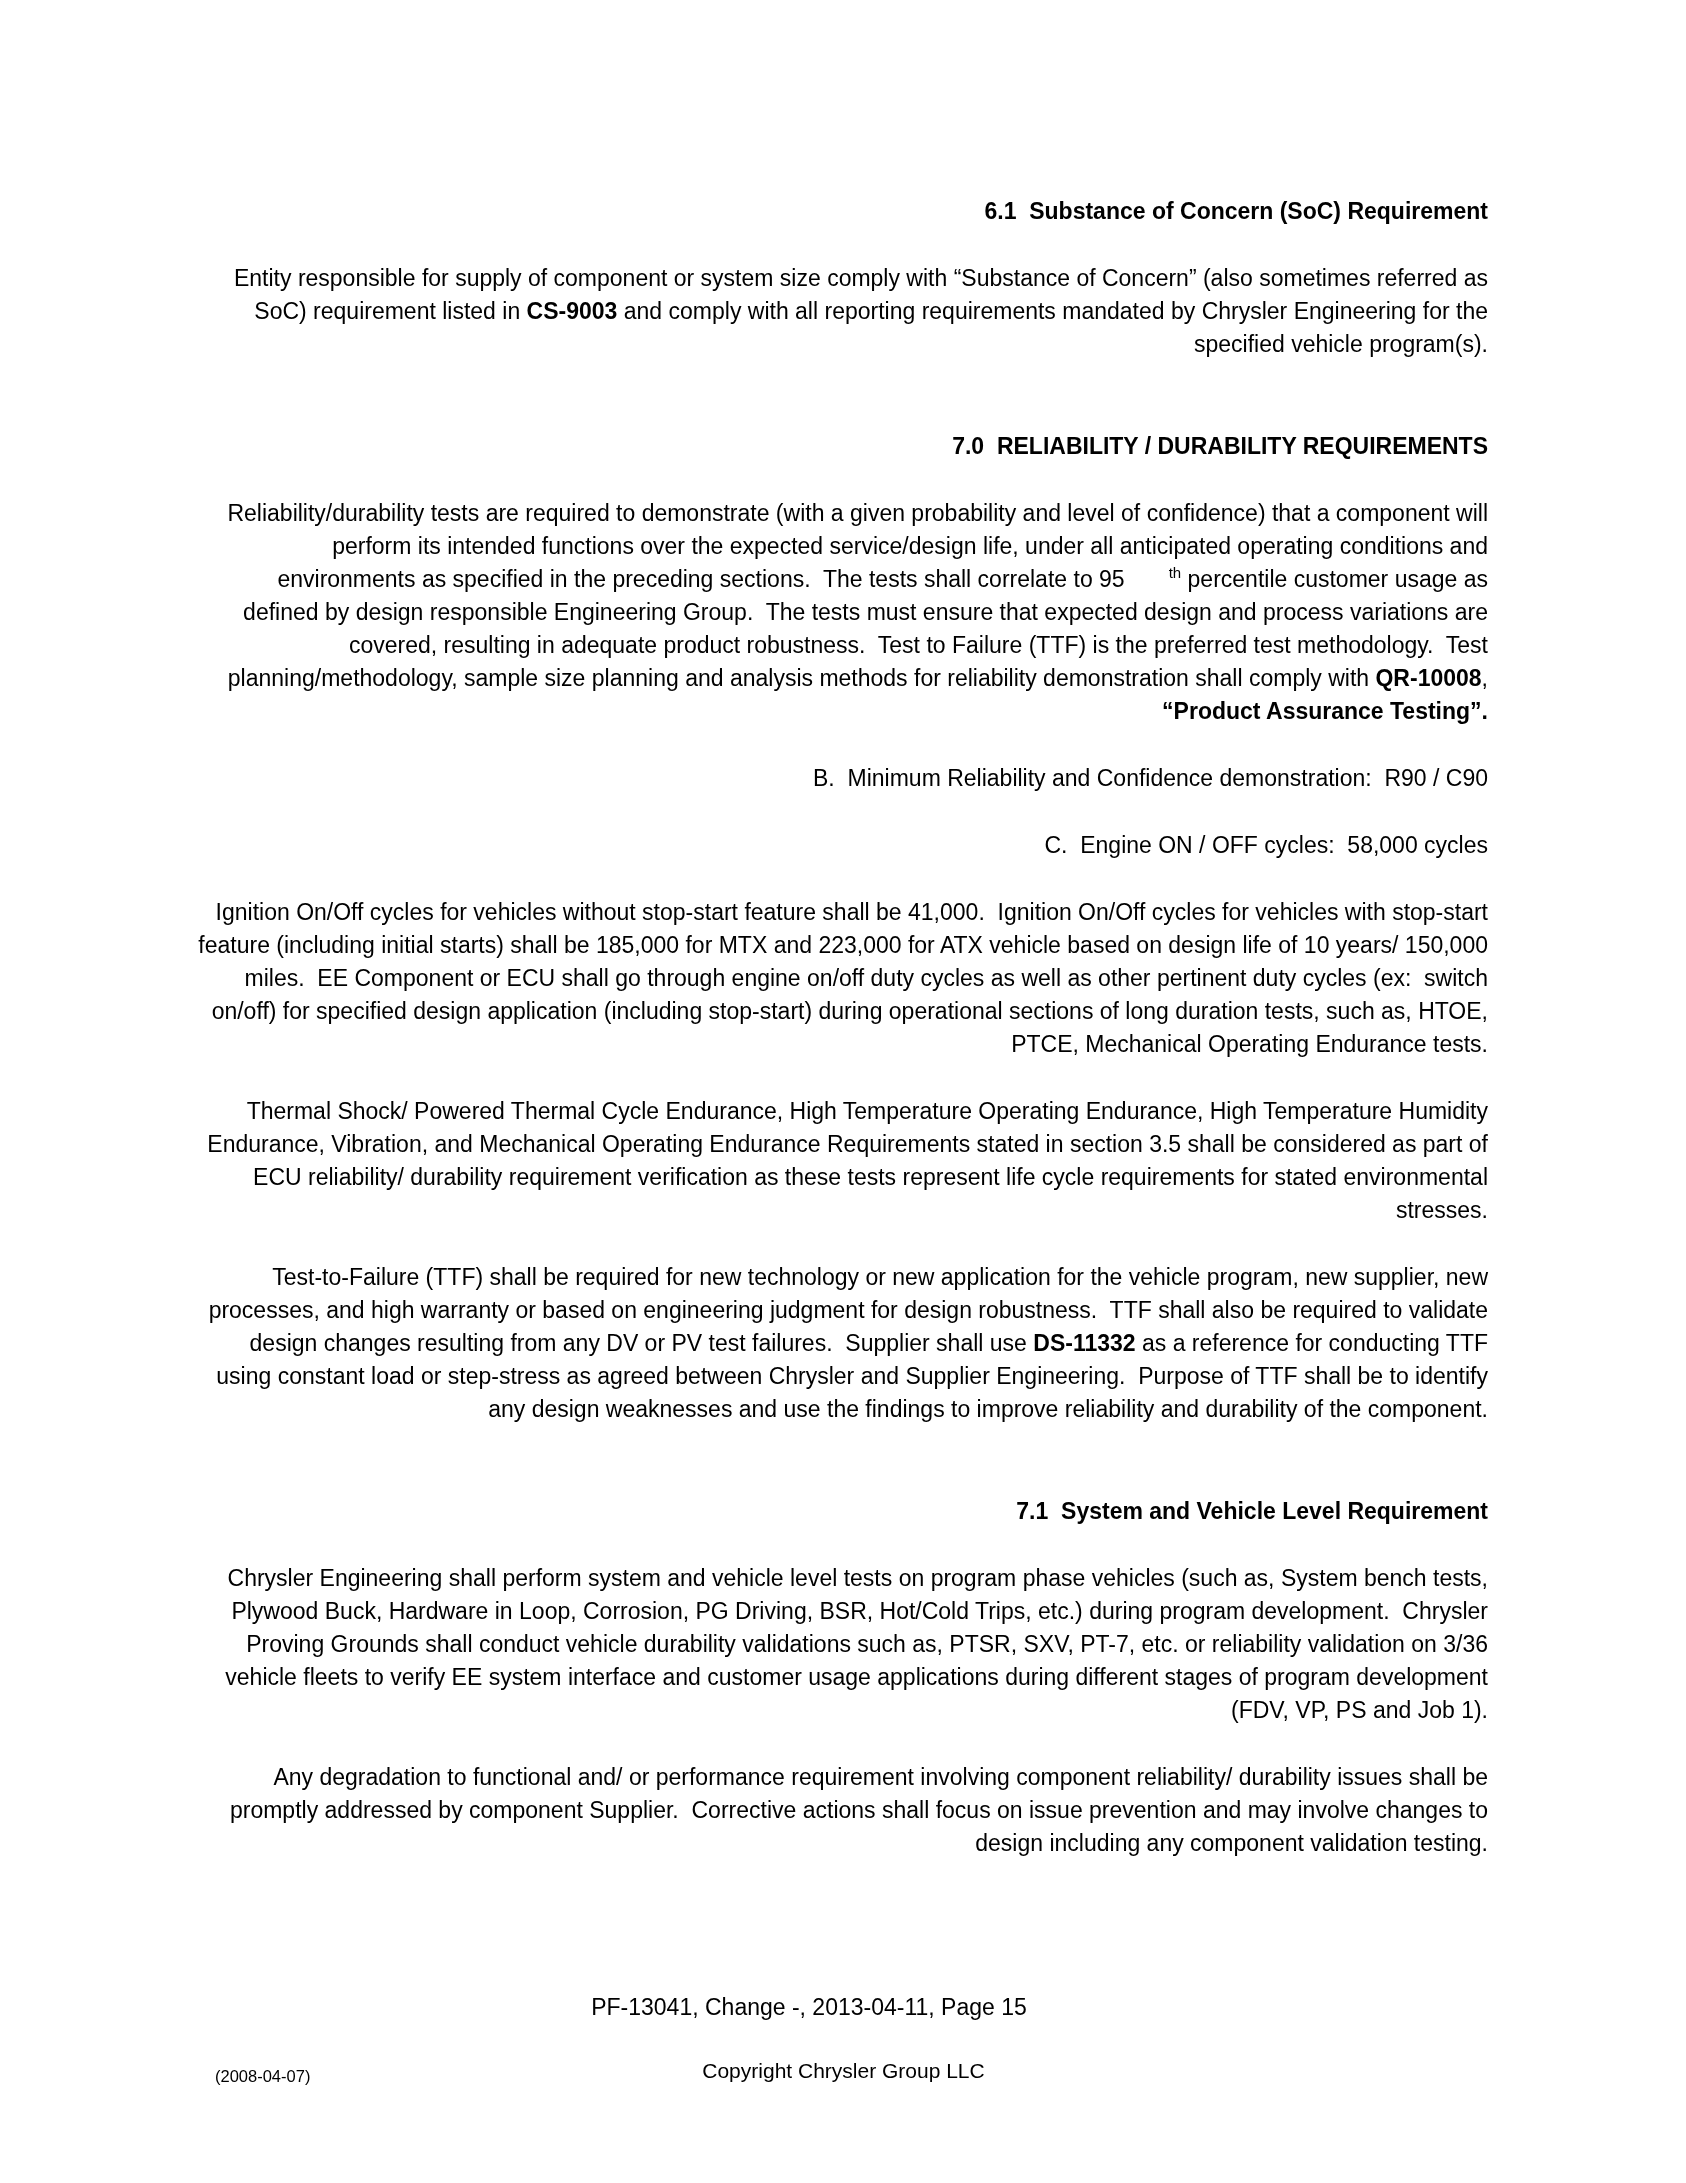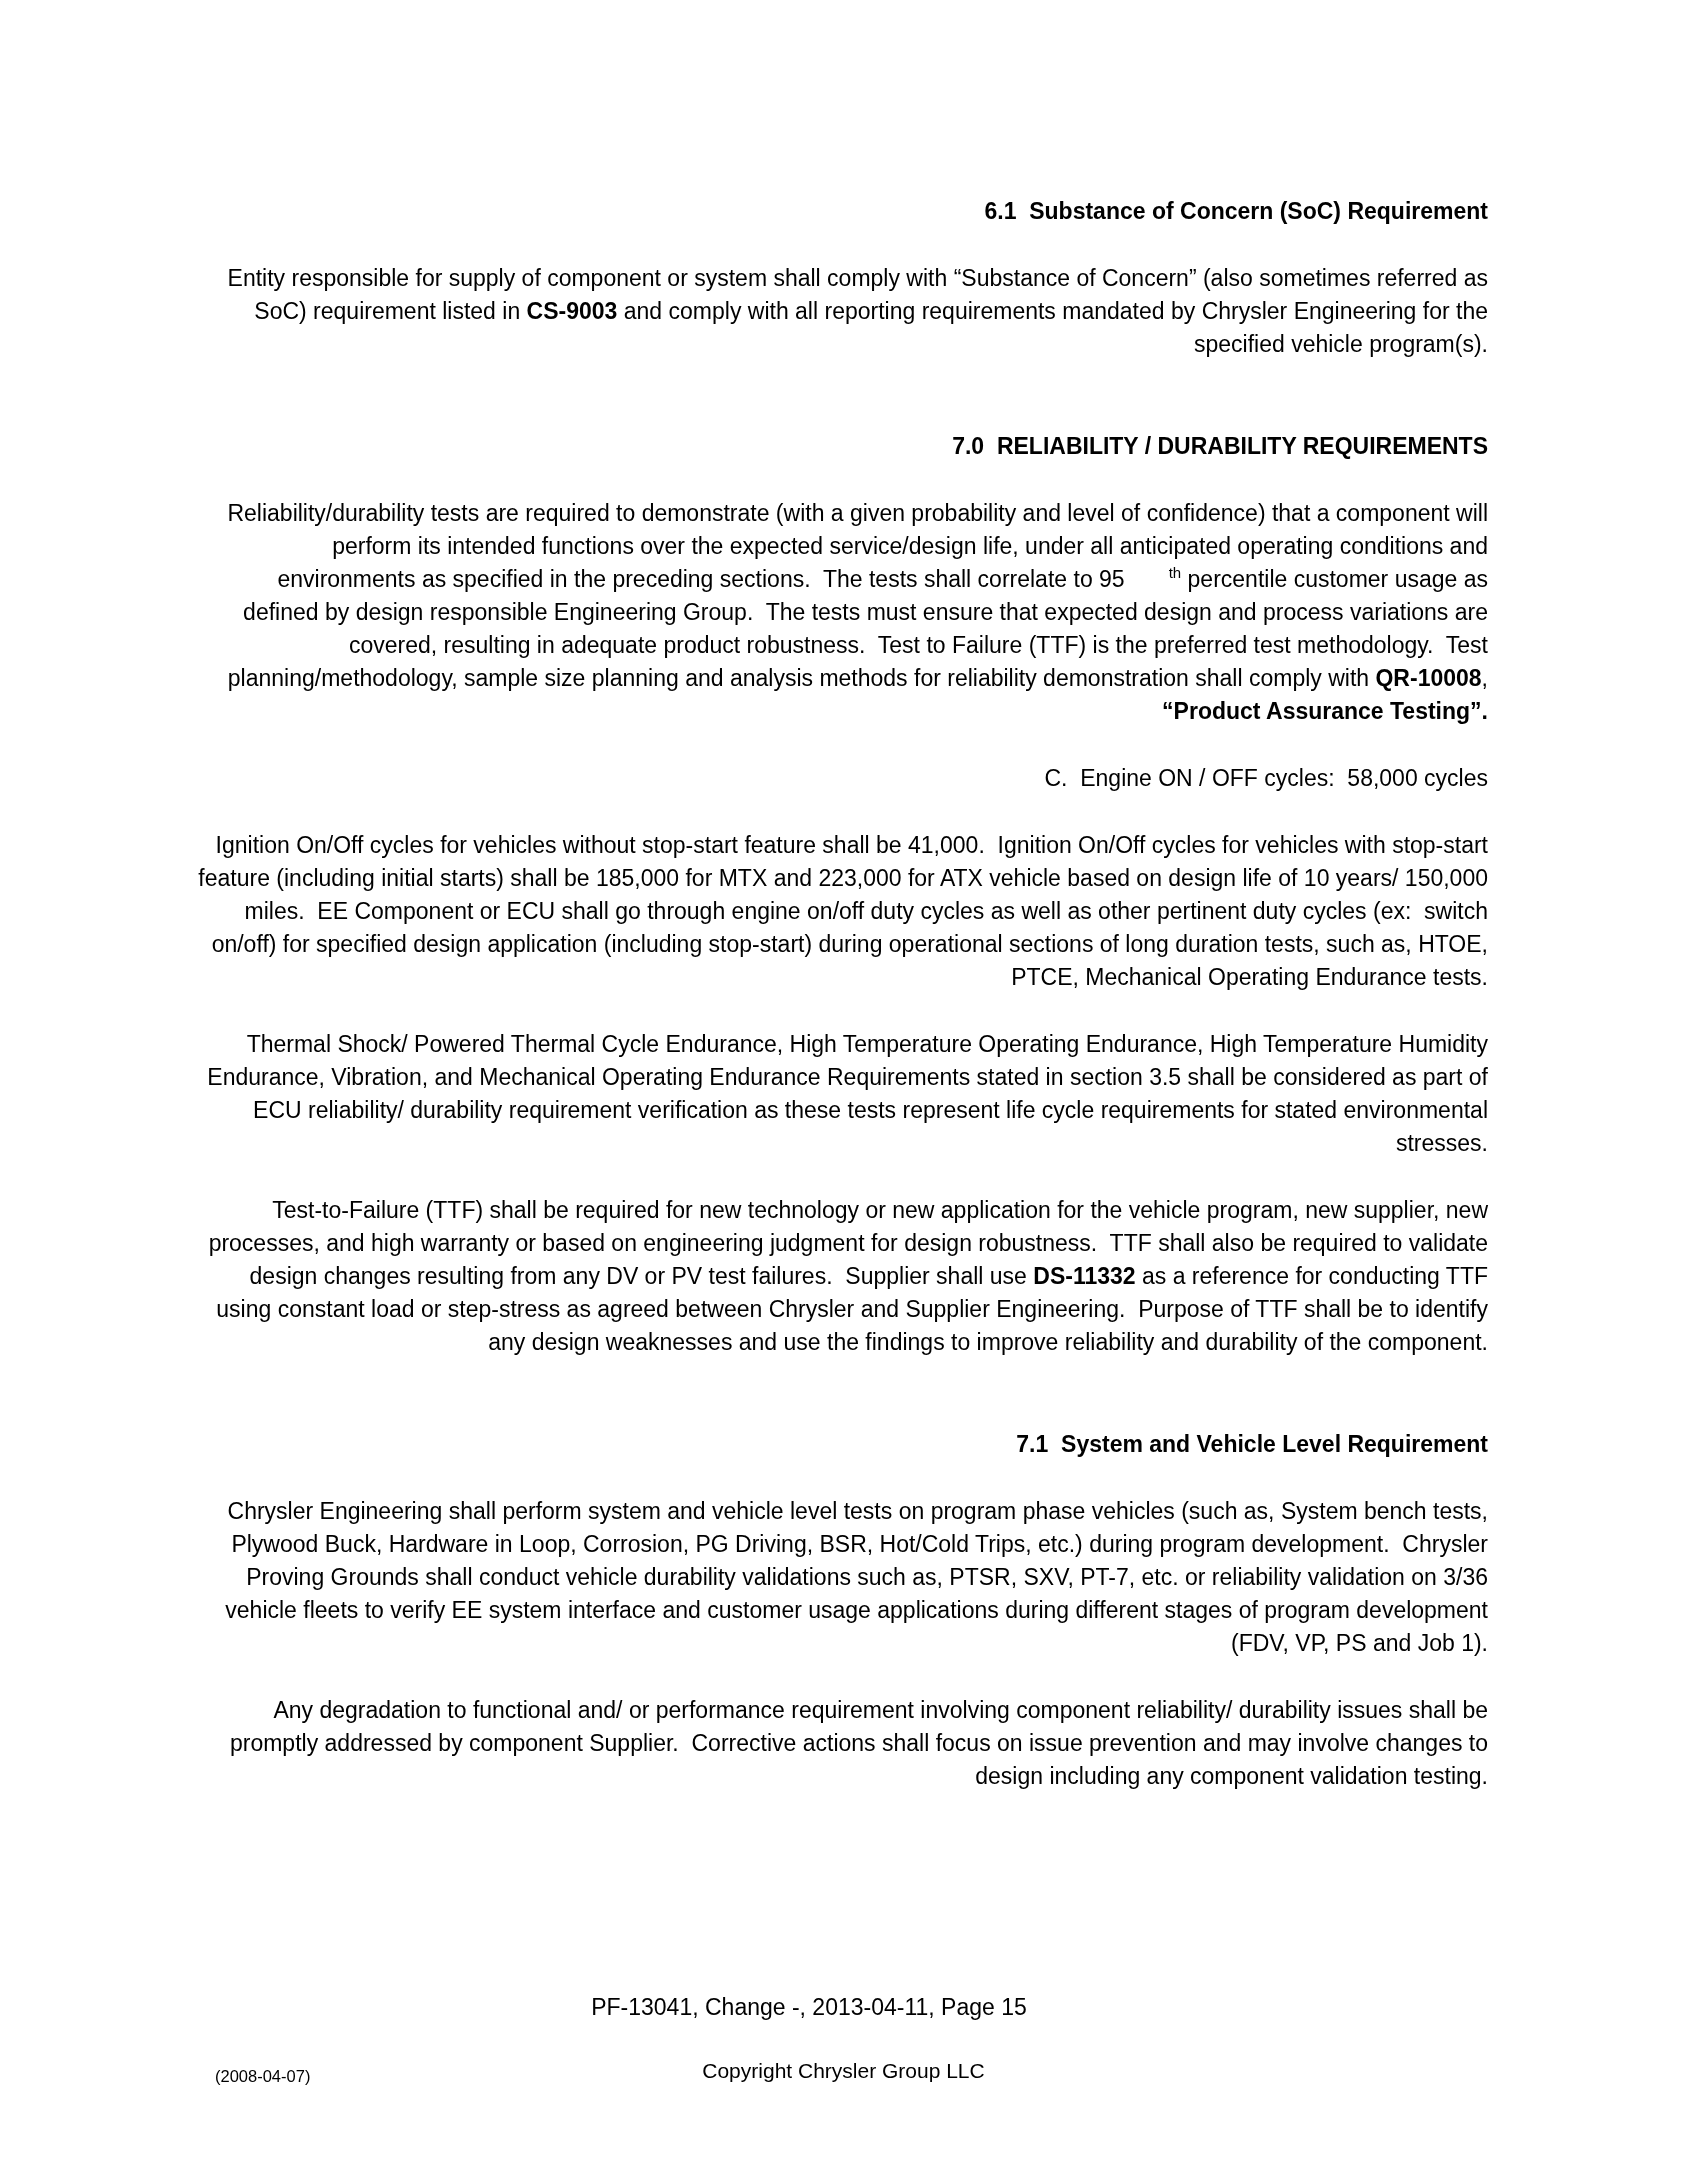--- a/index.html
+++ b/index.html
@@ -85,27 +85,28 @@
   }
 </style>
 </head>
 <body>
 
 <div class="page">
   <div class="content">
 
     <h2 class="first">6.1  Substance of Concern (SoC) Requirement</h2>
 
-    <p><span>Entity responsible for supply of component or system shall comply with “Substance of Concern” (also sometimes referred as SoC) requirement listed in </span><b>CS-9003</b><span> and comply with all reporting requirements mandated by Chrysler Engineering for the specified vehicle program(s).</span></p>
+    <p><span>Entity responsible for supply of component or system size comply with “Substance of Concern” (also sometimes referred as SoC) requirement listed in </span><b>CS-9003</b><span> and comply with all reporting requirements mandated by Chrysler Engineering for the specified vehicle program(s).</span></p>
 
     <h2>7.0  RELIABILITY / DURABILITY REQUIREMENTS</h2>
 
     <p><span>Reliability/durability tests are required to demonstrate (with a given probability and level of confidence) that a component will perform its intended functions over the expected service/design life, under all anticipated operating conditions and environments as specified in the preceding sections.  The tests shall correlate to 95</span><sup>th</sup><span> percentile customer usage as defined by design responsible Engineering Group.  The tests must ensure that expected design and process variations are covered, resulting in adequate product robustness.  Test to Failure (TTF) is the preferred test methodology.  Test planning/methodology, sample size planning and analysis methods for reliability demonstration shall comply with </span><b>QR-10008</b><span>, </span><b>“Product Assurance Testing”.</b></p>
 
 
+    <p class="list-line">B.  Minimum Reliability and Confidence demonstration:  R90 / C90</p>
 
     <p class="list-line">C.  Engine ON / OFF cycles:  58,000 cycles</p>
 
     <p>Ignition On/Off cycles for vehicles without stop-start feature shall be 41,000.  Ignition On/Off cycles for vehicles with stop-start feature (including initial starts) shall be 185,000 for MTX and 223,000 for ATX vehicle based on design life of 10 years/ 150,000 miles.  EE Component or ECU shall go through engine on/off duty cycles as well as other pertinent duty cycles (ex:  switch on/off) for specified design application (including stop-start) during operational sections of long duration tests, such as, HTOE, PTCE, Mechanical Operating Endurance tests.</p>
 
     <p>Thermal Shock/ Powered Thermal Cycle Endurance, High Temperature Operating Endurance, High Temperature Humidity Endurance, Vibration, and Mechanical Operating Endurance Requirements stated in section 3.5 shall be considered as part of ECU reliability/ durability requirement verification as these tests represent life cycle requirements for stated environmental stresses.</p>
 
     <p><span>Test-to-Failure (TTF) shall be required for new technology or new application for the vehicle program, new supplier, new processes, and high warranty or based on engineering judgment for design robustness.  TTF shall also be required to validate design changes resulting from any DV or PV test failures.  Supplier shall use </span><b>DS-11332</b><span> as a reference for conducting TTF using constant load or step-stress as agreed between Chrysler and Supplier Engineering.  Purpose of TTF shall be to identify any design weaknesses and use the findings to improve reliability and durability of the component.</span></p>
 
     <h2>7.1  System and Vehicle Level Requirement</h2>

